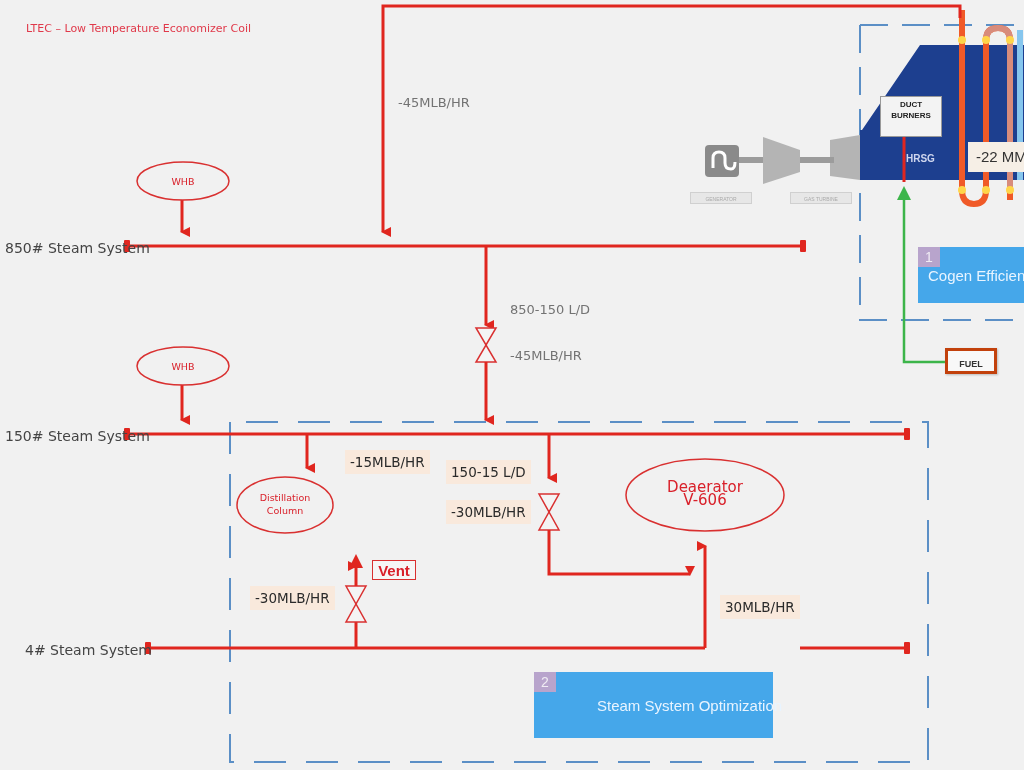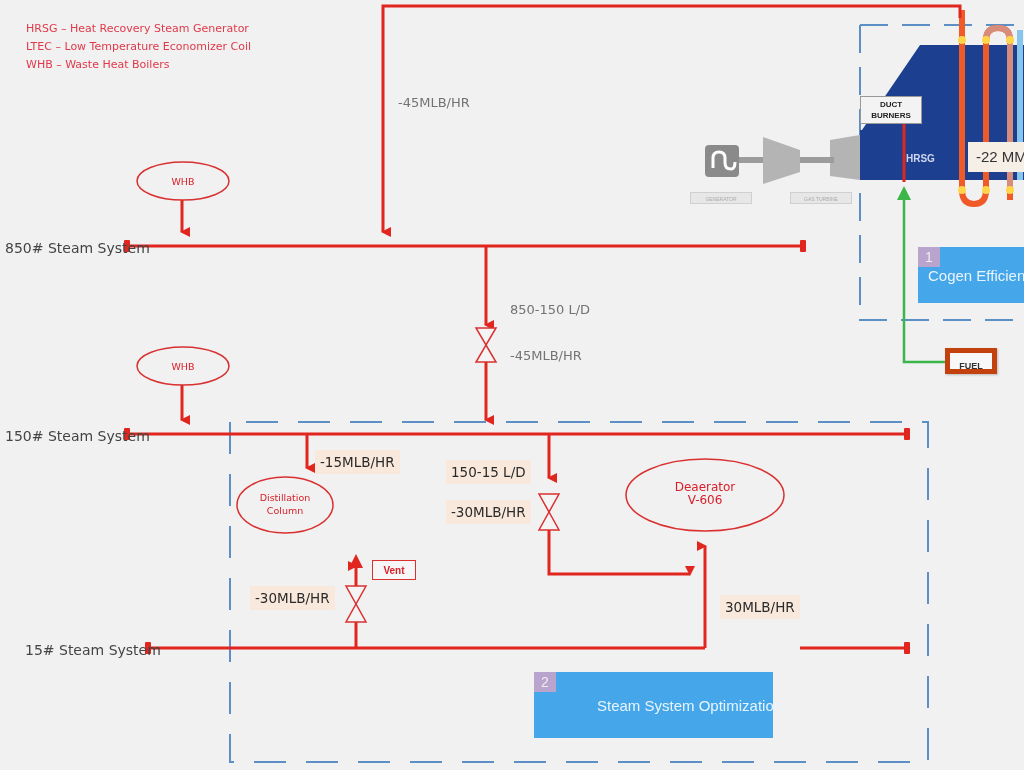--- a/index.html
+++ b/index.html
@@ -6,29 +6,29 @@
   body { width:1024px; height:770px; background:#f1f1f1; overflow:hidden; position:relative;
          font-family:"Liberation Sans", sans-serif; }
   svg#diagram { position:absolute; left:0; top:0; }
   .legend { position:absolute; left:26px; top:20px; color:#e0394a; font-size:11px; line-height:18px;
             font-family:"DejaVu Sans", sans-serif; }
   .sys-label { position:absolute; font-size:14px; color:#444; font-family:"DejaVu Sans", sans-serif; white-space:nowrap; }
   .flow { position:absolute; font-size:13px; color:#737373; white-space:nowrap; font-family:"DejaVu Sans", sans-serif; }
   .flow.tag { background:#f9e9dc; padding:4px 5px; font-size:13.5px; color:#2a2a2a; }
   .node-text { position:absolute; color:#d9202a; font-size:9.5px; text-align:center; font-family:"DejaVu Sans", sans-serif; line-height:13px;}
   .vent { position:absolute; left:372px; top:560px; width:44px; height:20px; border:1.5px solid #d93030; background:#f6f6f6;
-          color:#d9202a; font-size:10px; text-align:center; line-height:20px; box-sizing:border-box; font-weight:bold;}
-  .duct { position:absolute; left:860px; top:96px; width:62px; height:28px; background:#f3f3f3; border:1px solid #999;
+          color:#d9202a; font-size:15px; text-align:center; line-height:20px; box-sizing:border-box; font-weight:bold;}
+  .duct { position:absolute; left:880px; top:96px; width:62px; height:41px; background:#f3f3f3; border:1px solid #999;
           font-size:8px; font-weight:bold; color:#222; text-align:center; line-height:11px; padding-top:2px; box-sizing:border-box;}
   .hrsg-label { position:absolute; left:906px; top:153px; color:#cfd6ee; font-size:10px; font-weight:bold; }
   .mm-label { position:absolute; left:968px; top:142px; width:60px; height:30px; background:#f6efe6; color:#333; font-size:15px;
               line-height:30px; padding-left:8px; box-sizing:border-box; white-space:nowrap; overflow:hidden;}
   .equip-label { position:absolute; top:192px; height:12px; background:#e7e7e7; border:1px solid #d0d0d0; font-size:5px; color:#aaa;
                  text-align:center; line-height:12px; box-sizing:border-box;}
-  .fuel { position:absolute; left:945px; top:348px; width:52px; height:26px; background:#f8f8f8; border:5px solid #c2410c;
+  .fuel { position:absolute; left:945px; top:348px; width:52px; height:26px; background:#f8f8f8; border:3px solid #c2410c;
           box-shadow:1px 1px 2px #bbb; font-size:9px; font-weight:bold; color:#333; text-align:center; line-height:26px; box-sizing:border-box;}
   .opt-box { position:absolute; background:#45a7ea; color:#e8f4ff; font-size:15px; box-sizing:border-box; }
   .opt-num { position:absolute; left:0; top:0; width:22px; height:20px; background:#b8a4cc; color:#f0ecf4; font-size:14px; text-align:center; line-height:20px; }
   .opt-title { position:absolute; white-space:nowrap; }
 </style>
 </head>
 <body>
 
 <svg id="diagram" width="1024" height="770">
   <defs>
@@ -114,45 +114,43 @@
   <path d="M356,648 L356,622" stroke="#e0261f" stroke-width="3"></path>
   <g fill="#f4f4f4" stroke="#d93030" stroke-width="1.5">
     <path d="M346,586 L366,586 L356,604 Z"></path>
       <path d="M346,622 L366,622 L356,604 Z"></path>
   </g>
   <path d="M356,586 L356,566" stroke="#e0261f" stroke-width="3" marker-end="url(#arr)" transform="rotate(0)"></path>
   <path d="M349,568 L356,554 L363,568 Z" fill="#e0261f"></path>
 </svg>
 
 <div class="legend">
-  <div>HRSG – Heat Recovery Steam Generator</div>
   <div>LTEC – Low Temperature Economizer Coil</div>
-  <div>WHB – Waste Heat Boilers</div>
 </div>
 
 <div class="sys-label" style="left:5px;top:240px;">850# Steam System</div>
 <div class="sys-label" style="left:5px;top:428px;">150# Steam System</div>
-<div class="sys-label" style="left:25px;top:642px;">15# Steam System</div>
+<div class="sys-label" style="left:25px;top:642px;">4# Steam System</div>
 
 <div class="node-text" style="left:137px;top:175px;width:92px;">WHB</div>
 <div class="node-text" style="left:137px;top:360px;width:92px;">WHB</div>
 <div class="node-text" style="left:237px;top:491px;width:96px;">
   <div>Distillation</div>
     <div>Column</div>
 </div>
-<div class="node-text" style="left:626px;top:481px;width:158px;font-size:12px;">
+<div class="node-text" style="left:626px;top:481px;width:158px;font-size:15px;">
   <div>Deaerator</div>
     <div>V-606</div>
 </div>
 <div class="vent">Vent</div>
 
 <div class="flow" style="left:398px;top:95px;">-45MLB/HR</div>
 <div class="flow" style="left:510px;top:302px;">850-150 L/D</div>
 <div class="flow" style="left:510px;top:348px;">-45MLB/HR</div>
-<div class="flow tag" style="left:315px;top:450px;">-15MLB/HR</div>
+<div class="flow tag" style="left:345px;top:450px;">-15MLB/HR</div>
 <div class="flow tag" style="left:446px;top:460px;">150-15 L/D</div>
 <div class="flow tag" style="left:446px;top:500px;">-30MLB/HR</div>
 <div class="flow tag" style="left:250px;top:586px;">-30MLB/HR</div>
 <div class="flow tag" style="left:720px;top:595px;">30MLB/HR</div>
 
 <div class="duct">
   <div>DUCT</div>
     <div>BURNERS</div>
 </div>
 <div class="hrsg-label">HRSG</div>

